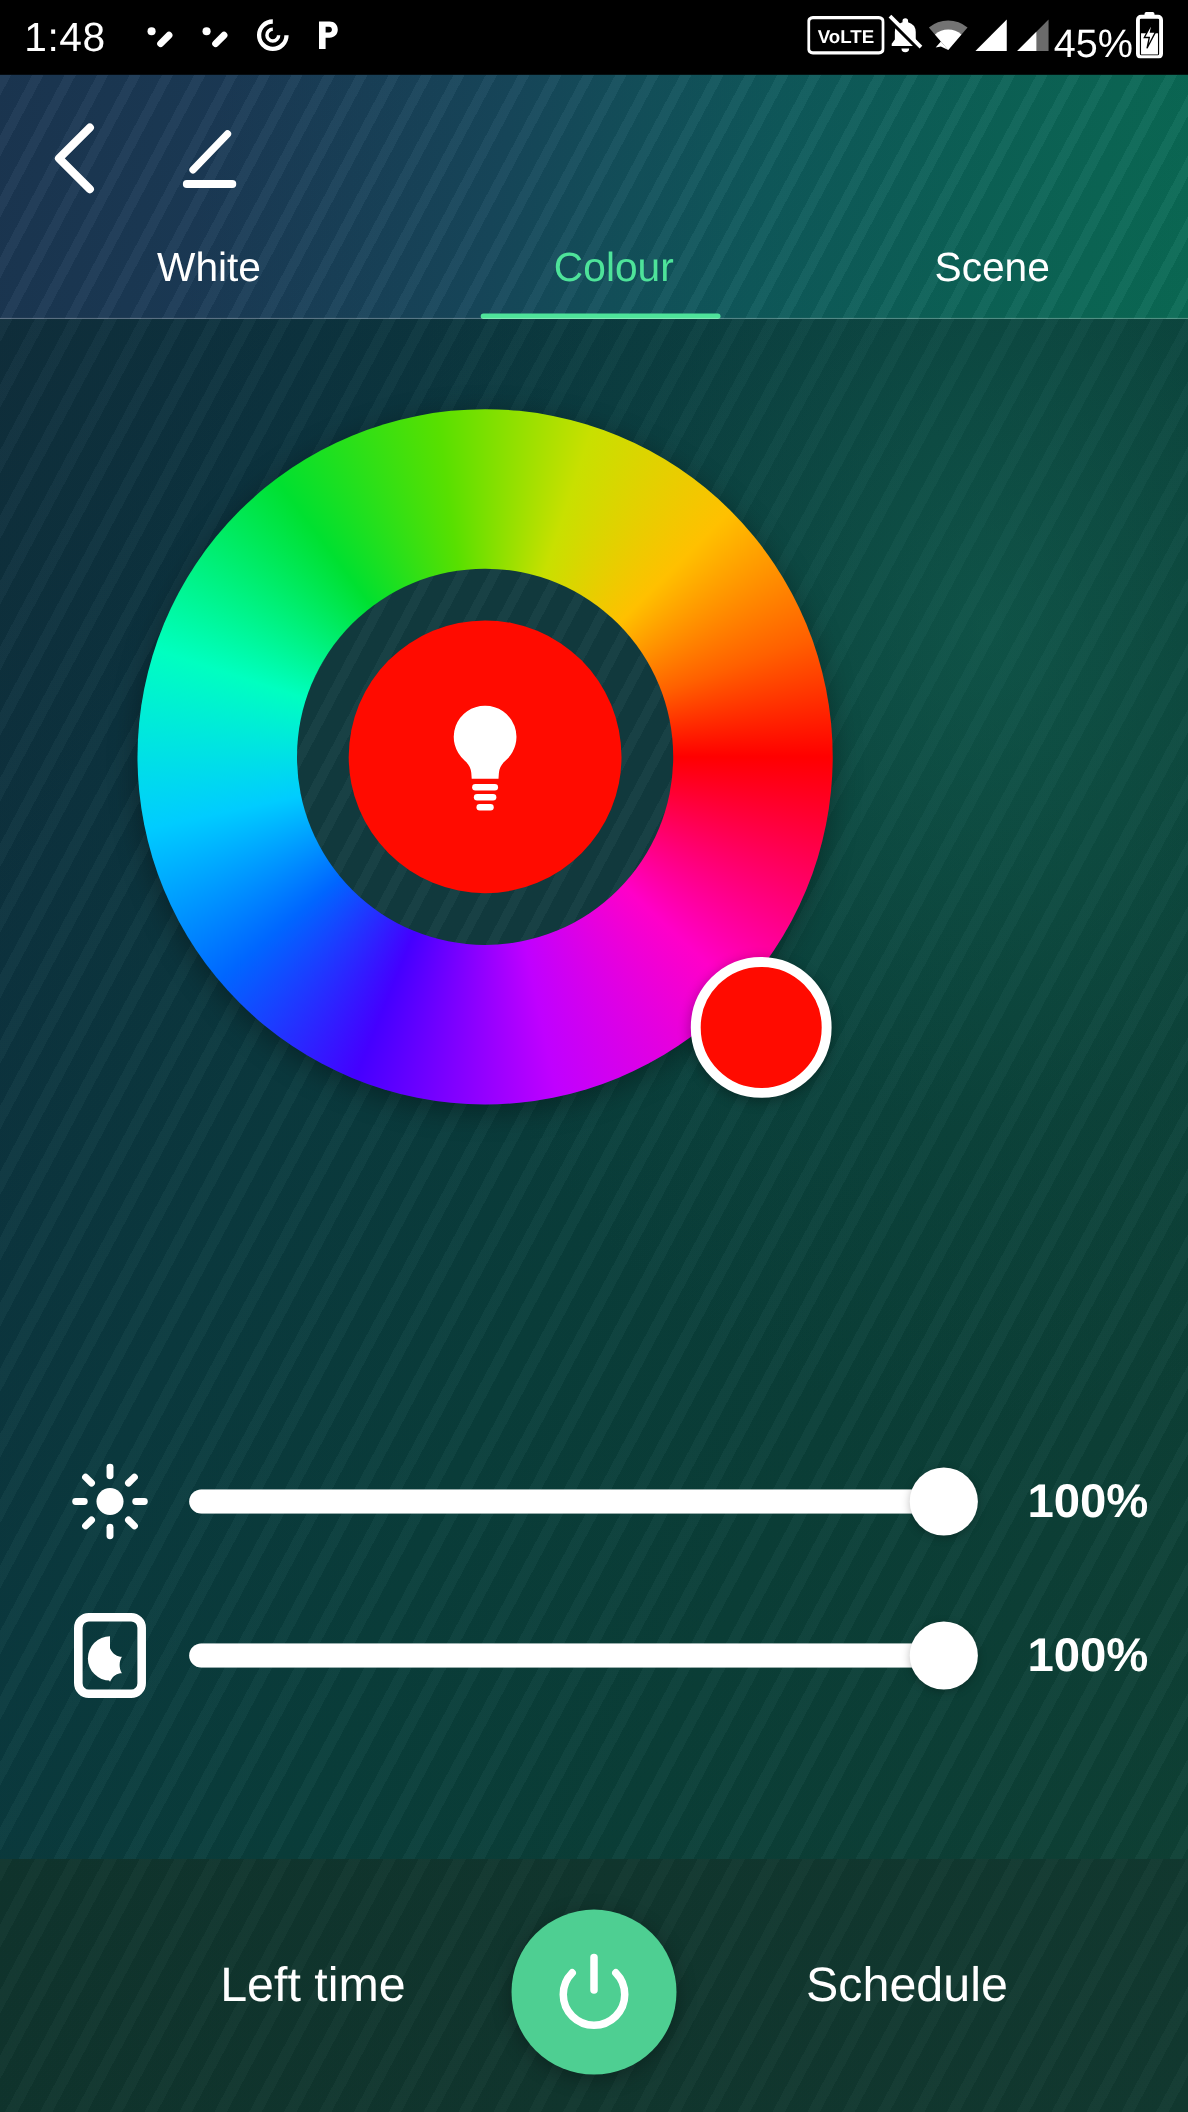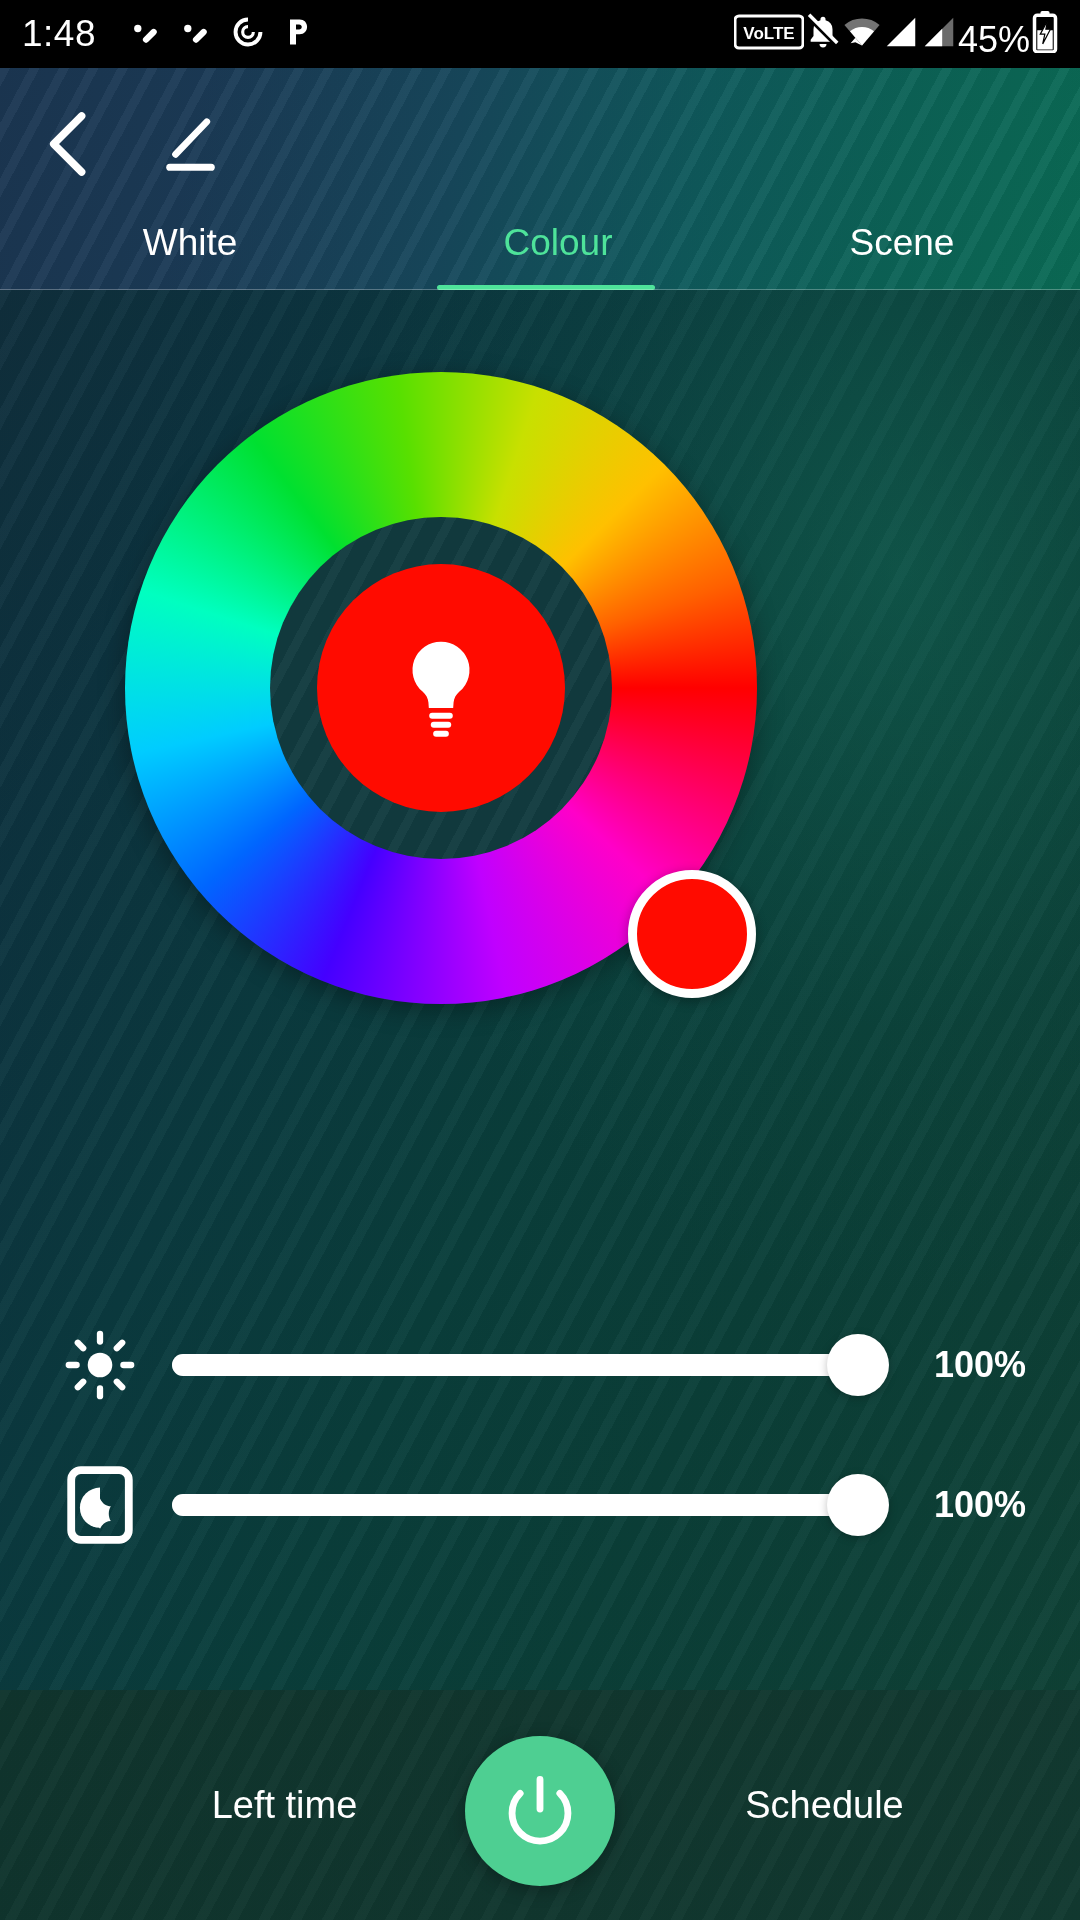--- a/index.html
+++ b/index.html
@@ -220,21 +220,21 @@
   .slider-thumb {
     position:absolute;
     width:62px; height:62px; border-radius:50%;
     background:#ffffff;
     transform:translateX(-31px);
     box-shadow:0 2px 8px rgba(0,0,0,0.25);
     cursor:pointer;
   }
   .slider-value {
     width:160px; min-width:160px;
-    color:#fff; font-size:36px; font-weight:bold;
+    color:#fff; font-size:43px; font-weight:bold;
     text-align:left; padding-left:14px;
   }
 
   
   #bottombar {
     position:absolute; left:0; top:1690px;
     width:1080px; height:230px;
     background:linear-gradient(100deg,#10352e 0%,#11372f 50%,#123a31 100%);
     display:flex; align-items:center;
   }
@@ -243,21 +243,21 @@
     background-image:repeating-linear-gradient(
        118deg,
        rgba(255,255,255,0.018) 0px,
        rgba(255,255,255,0.018) 10px,
        rgba(0,0,0,0.04) 10px,
        rgba(0,0,0,0.04) 28px);
     pointer-events:none;
   }
   .bottom-action {
     flex:1; text-align:center;
-    color:#fff; font-size:38px;
+    color:#fff; font-size:44px;
     cursor:pointer; position:relative; z-index:2;padding-left:29px;
   }
   #power-btn {
     position:absolute; left:50%; top:46px;
     transform:translateX(-50%);
     width:150px; height:150px; border-radius:50%;
     background:#4ecf92;
     display:flex; align-items:center; justify-content:center;
     box-shadow:0 4px 18px rgba(0,0,0,0.3);
     cursor:pointer; z-index:3;

